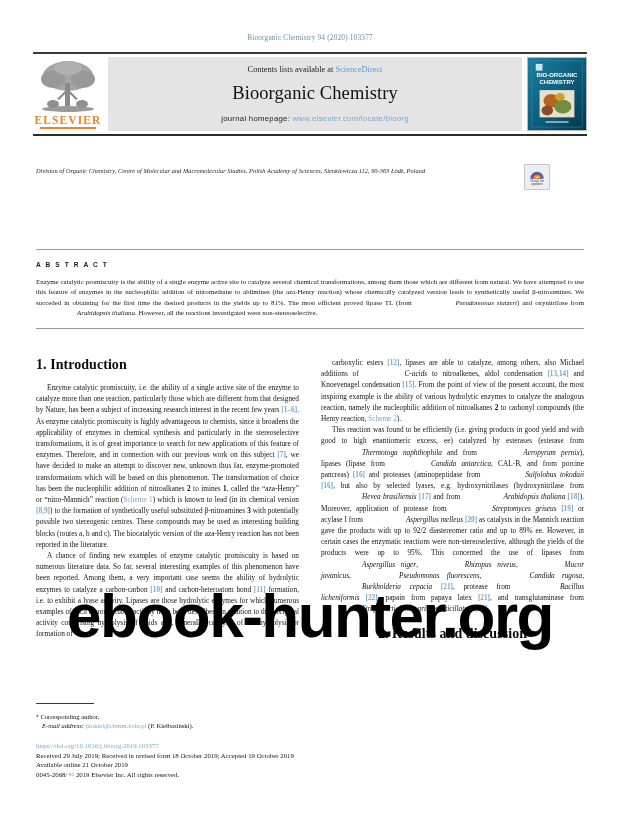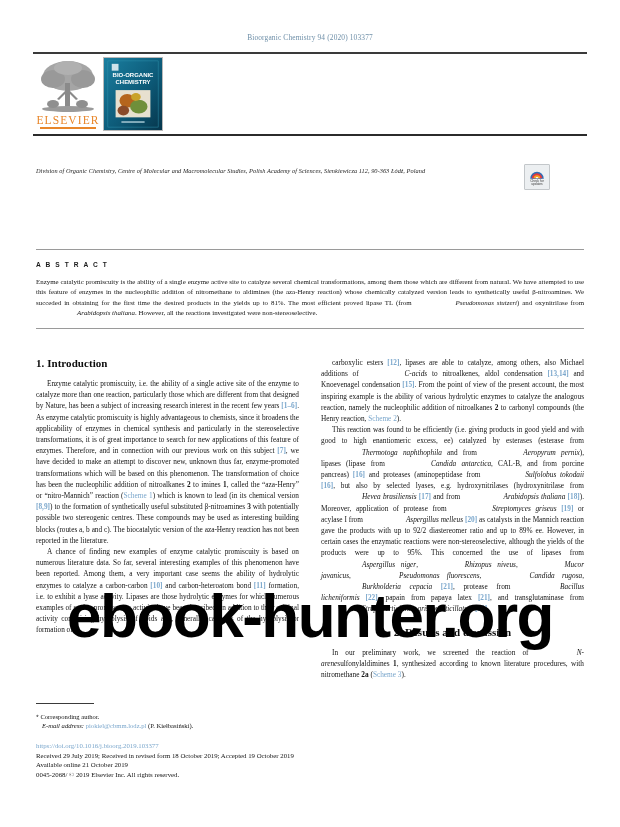--- a/index.html
+++ b/index.html
@@ -65,21 +65,21 @@
     padding-bottom: 2px;
     box-sizing: border-box;
   }
   .tree-svg { position: absolute; top: 2px; left: 4px; }
   .elsevier-word {
     position: relative;
     font-family: "Liberation Serif", serif;
     font-size: 11.5px;
     letter-spacing: 1.1px;
     color: #e8862a;
-    font-weight: 400;
+    font-weight: 700;
     margin-bottom: 1px;
     z-index: 2;
   }
   .elsevier-ul {
     position: relative;
     width: 56px;
     height: 1.2px;
     background: #e8862a;
     z-index: 2;
   }
@@ -210,21 +210,21 @@
   .columns {
     position: absolute;
     top: 357px;
     left: 36px;
     width: 548px;
     display: flex;
     gap: 22px;
   }
   .col { width: 263px; }
   .sec-head {
-    font-size: 11px;
+    font-size: 14px;
     font-weight: bold;
     color: #0d0d0d;
     margin-bottom: 9px;
     letter-spacing: 0.05px;
   }
   .sec-head.second { margin-top: 11px; text-align: center; }
   p.body {
     font-size: 7.3px;
     line-height: 11.2px;
     text-align: justify;
@@ -313,20 +313,29 @@
             <path d="M31 30 L41 40 L39 41 L31 33 Z" fill="#8a8a8a"></path>
             <ellipse cx="31" cy="50" rx="26" ry="3" fill="#9a9a9a"></ellipse>
             <ellipse cx="16" cy="45" rx="6" ry="4" fill="#8f8f8f"></ellipse>
             <ellipse cx="45" cy="45" rx="6" ry="4" fill="#8f8f8f"></ellipse>
           </g>
         </svg>
         <div class="elsevier-word">ELSEVIER</div>
         <div class="elsevier-ul"></div>
       </div>
 
+      <div class="journal-band">
+        <div class="contents-line">
+          <span>Contents lists available at </span><span class="sd-link">ScienceDirect</span>
+        </div>
+        <div class="journal-title">Bioorganic Chemistry</div>
+        <div class="homepage-line">
+          <span>journal homepage: </span><span class="homepage-url">www.elsevier.com/locate/bioorg</span>
+        </div>
+      </div>
 
       <div class="cover-thumb">
         <svg width="100%" height="100%" viewBox="0 0 60 74" preserveAspectRatio="none">
           <defs>
             <linearGradient id="cvg" x1="0" y1="0" x2="1" y2="1">
               <stop offset="0%" stop-color="#1a7fa0"></stop>
               <stop offset="55%" stop-color="#0d5b79"></stop>
               <stop offset="100%" stop-color="#06364c"></stop>
             </linearGradient>
           </defs>
@@ -378,21 +387,20 @@
     <div class="col">
       <div class="sec-head">1. Introduction</div>
       <p class="body">Enzyme catalytic promiscuity, i.e. the ability of a single active site of the enzyme to catalyze more than one reaction, particularly those which are different from that designed by Nature, has been a subject of increasing research interest in the recent few years <span class="ref">[1–6]</span>. As enzyme catalytic promiscuity is highly advantageous to chemists, since it broadens the applicability of enzymes in chemical synthesis and particularly in the stereoselective transformations, it is of great importance to search for new applications of this feature of enzymes. Therefore, and in connection with our previous work on this subject <span class="ref">[7]</span>, we have decided to make an attempt to discover new, unknown thus far, enzyme-promoted transformations which will be based on this phenomenon. The transformation of choice has been the nucleophilic addition of nitroalkanes <b class="bd">2</b> to imines <b class="bd">1</b>, called the “aza-Henry” or “nitro-Mannich” reaction (<span class="sch">Scheme 1</span>) which is known to lead (in its chemical version <span class="ref">[8,9]</span>) to the formation of synthetically useful substituted β-nitroamines <b class="bd">3</b> with potentially possible two stereogenic centres. These compounds may be used as interesting building blocks (routes a, b and c). The biocatalytic version of the aza-Henry reaction has not been reported in the literature.</p>
       <p class="body">A chance of finding new examples of enzyme catalytic promiscuity is based on numerous literature data. So far, several interesting examples of this phenomenon have been reported. Among them, a very important case seems the ability of hydrolytic enzymes to catalyze a carbon-carbon <span class="ref">[10]</span> and carbon-heteroatom bond <span class="ref">[11]</span> formation, i.e. to exhibit a lyase activity. Lipases are those hydrolytic enzymes for which numerous examples of such a promiscuous activity have been described. In addition to their original activity comprising hydrolysis of lipids and, generally, catalysis of the hydrolysis or formation of</p>
     </div>
 
     <div class="col">
       <p class="body">carboxylic esters <span class="ref">[12]</span>, lipases are able to catalyze, among others, also Michael additions of <em class="it">C-acids</em> to nitroalkenes, aldol condensation <span class="ref">[13,14]</span> and Knoevenagel condensation <span class="ref">[15]</span>. From the point of view of the present account, the most inspiring example is the ability of various hydrolytic enzymes to catalyze the analogous reaction, namely the nucleophilic addition of nitroalkanes <b class="bd">2</b> to carbonyl compounds (the Henry reaction, <span class="sch">Scheme 2</span>).</p>
       <p class="body">This reaction was found to be efficiently (i.e. giving products in good yield and with good to high enantiomeric excess, ee) catalyzed by esterases (esterase from <em class="it">Thermotoga naphthophila</em> and from <em class="it">Aeropyrum pernix</em>), lipases (lipase from <em class="it">Candida antarctica</em>, CAL-B, and from porcine pancreas) <span class="ref">[16]</span> and proteases (aminopeptidase from <em class="it">Sulfolobus tokodaii</em> <span class="ref">[16]</span>, but also by selected lyases, e.g. hydroxynitrilases (hydroxynitrilase from <em class="it">Hevea brasiliensis</em> <span class="ref">[17]</span> and from <em class="it">Arabidopsis thaliana</em> <span class="ref">[18]</span>). Moreover, application of protease from <em class="it">Streptomyces griseus</em> <span class="ref">[19]</span> or acylase I from <em class="it">Aspergillus melleus</em> <span class="ref">[20]</span> as catalysts in the Mannich reaction gave the products with up to 92/2 diastereomer ratio and up to 89% ee. However, in certain cases the enzymatic reactions were non-stereoselective, although the yields of the products were up to 95%. This concerned the use of lipases from <em class="it">Aspergillus niger</em>, <em class="it">Rhizopus niveus</em>, <em class="it">Mucor javanicus</em>, <em class="it">Pseudomonas fluorescens</em>, <em class="it">Candida rugosa</em>, <em class="it">Burkholderia cepacia</em> <span class="ref">[21]</span>, protease from <em class="it">Bacillus licheniformis</em> <span class="ref">[22]</span>, papain from papaya latex <span class="ref">[21]</span>, and transglutaminase from <em class="it">Streptorerticillium griseoverticillatum</em> <span class="ref">[23]</span>.</p>
       <div class="sec-head second">2. Results and discussion</div>
-      <p class="body">In our preliminary work, we screened the reaction of <em class="it">N-arene</em>sulfonylaldimines <b class="bd">1</b>, synthesized according to known literature procedures, with nitromethane <b class="bd">2a</b> (<span class="sch">Scheme 3</span>).</p>
     </div>
   </div>
 
   <div class="footnote">
     <div class="fn-rule"></div>
     <div class="fn-line">
       <span class="fn-star">⁎</span>
       <span>Corresponding author.</span>
     </div>
     <div class="fn-line" style="text-indent:6px">

